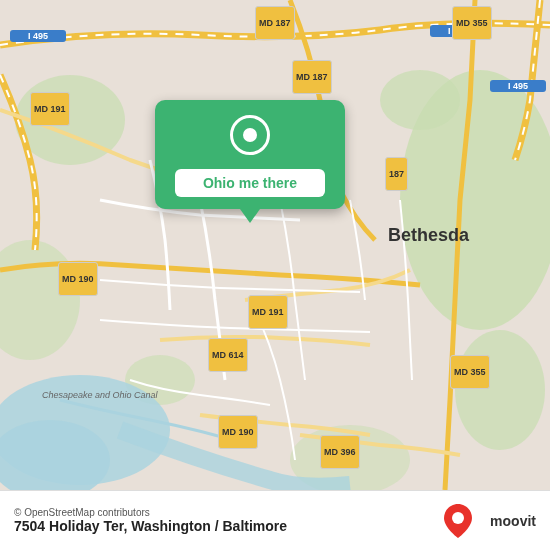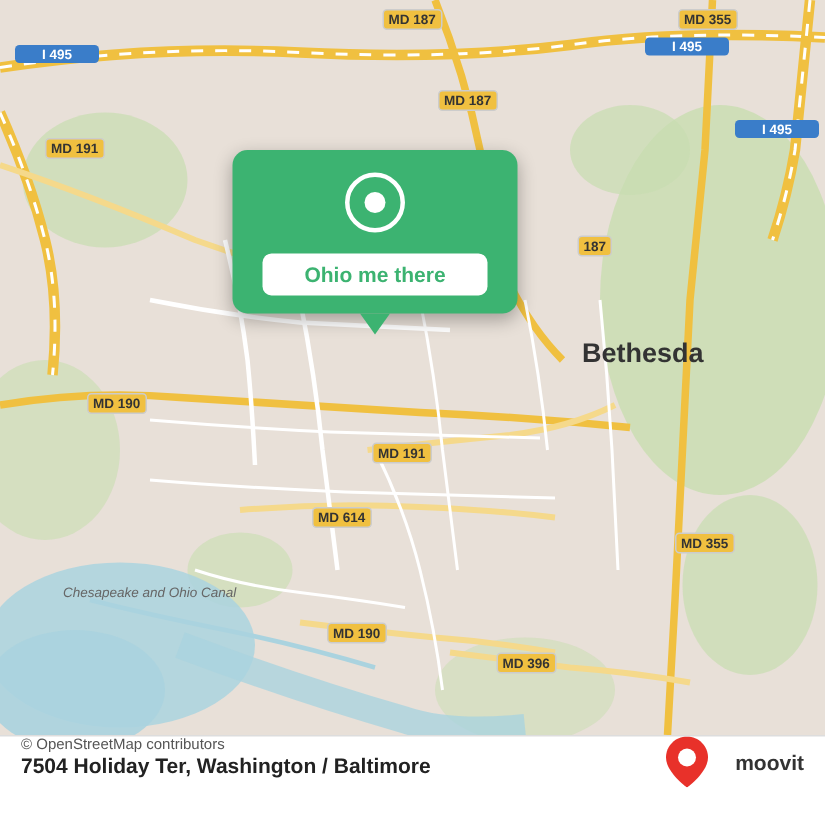--- a/index.html
+++ b/index.html
@@ -15,21 +15,21 @@
 
     
     .road-label {
       position: absolute;
       font-size: 9px;
       font-weight: bold;
       color: #333;
       background: #f0c040;
       border: 1px solid #ccc;
       border-radius: 3px;
-      padding: 1px 3px;
+      padding: 11px 3px;
       white-space: nowrap;
     }
 
     .road-label-blue {
       position: absolute;
       font-size: 9px;
       font-weight: bold;
       color: #fff;
       background: #3a7dc9;
       border-radius: 3px;
@@ -97,21 +97,21 @@
       border-style: solid;
       border-color: #3cb371 transparent transparent;
     }
 
     
     #footer-bar {
       width: 550px;
       height: 60px;
       background: #fff;
       display: flex;
-      align-items: flex-start;
+      align-items: center;
       padding: 0 14px;
       border-top: 1px solid #ddd;
       position: relative;
     }
 
     .footer-copyright {
       font-size: 10px;
       color: #555;
     }
 
@@ -221,21 +221,21 @@
   <div class="road-label" style="top:92px;left:30px;">MD 191</div>
   <div class="road-label" style="top:295px;left:248px;">MD 191</div>
 
   <div class="road-label" style="top:157px;left:385px;">187</div>
 
   <div class="road-label" style="top:262px;left:58px;">MD 190</div>
   <div class="road-label" style="top:415px;left:218px;">MD 190</div>
 
   <div class="road-label" style="top:338px;left:208px;">MD 614</div>
 
-  <div class="road-label" style="top:435px;left:331px;">MD 396</div>
+  <div class="road-label" style="top:435px;left:320px;">MD 396</div>
 
   <div class="place-label" style="top:225px;left:388px;">Bethesda</div>
 
   <div style="position:absolute;top:390px;left:42px;font-size:9px;color:#666;font-style:italic;">Chesapeake and Ohio Canal</div>
 
   <div class="popup-card">
     <div class="popup-pin">
       <div class="popup-pin-inner"></div>
     </div>
     <button class="popup-btn">Ohio me there</button>

